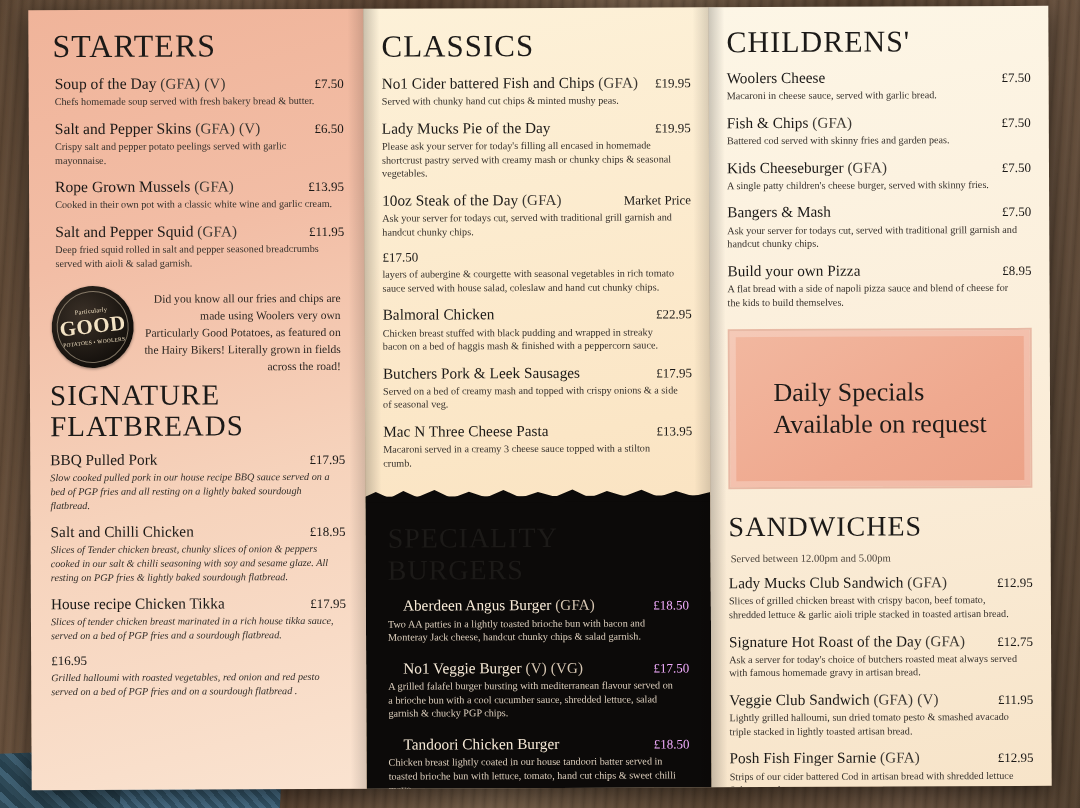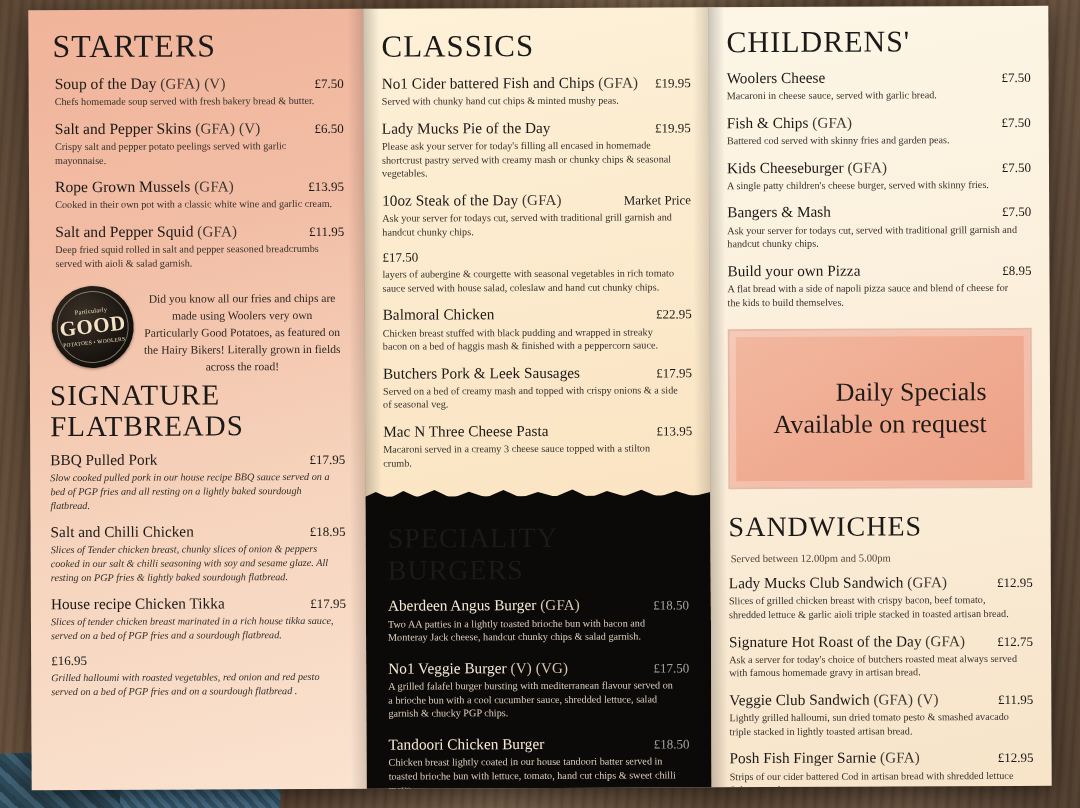--- a/index.html
+++ b/index.html
@@ -115,54 +115,54 @@
   }
   .badge .top{ font-size:6.2px; letter-spacing:.3px; display:block; margin-bottom:2px;}
   .badge .big{ font-size:21px; font-weight:700; letter-spacing:.5px; display:block;
     font-family:"Liberation Serif", serif;}
   .badge .bot{ font-size:5.4px; letter-spacing:.3px; display:block; margin-top:3px;}
   .badge:before{
     content:""; position:absolute; inset:5px; border:1px solid rgba(244,227,196,.45); border-radius:50%;
   }
   .potato-text{
     font-size:11.6px; line-height:1.45; color:#2c2722; padding:6px 4px 0 10px;
-    text-align:center; font-family:"Liberation Serif", serif;
+    text-align:right; font-family:"Liberation Serif", serif;
   }
 
   
   .burger-band {
     margin:16px -18px 0 -18px;
     background:#0c0a09;
     padding:26px 22px 18px 22px;
     flex:1 1 auto;
     position:relative;
   }
   .burger-band:before{
     content:"";
     position:absolute; top:-10px; left:0; right:0; height:16px;
     background:#0c0a09;
     clip-path:polygon(0% 60%,3% 30%,7% 70%,11% 25%,15% 65%,20% 20%,25% 72%,30% 32%,35% 68%,40% 22%,45% 70%,50% 35%,55% 66%,60% 20%,65% 72%,70% 30%,75% 64%,80% 24%,85% 70%,90% 32%,95% 66%,100% 40%,100% 100%,0% 100%);
   }
-  .burger-band .item-name{ color:#f7ead7; }
+  .burger-band .item-name{ color:#f7ead7;margin-left:15px; }
   .burger-band .tag{ color:#d6c6b2; }
-  .burger-band .price{ color:#a3a3a3; }
+  .burger-band .price{ color:#f0abfc; }
   .burger-band .desc{ color:#ddcfbd; }
   .burger-band .item{ margin-bottom:15px; }
 
   
   .specials {
     margin:20px 0 22px 0;
     border:2px solid #e8b9a5;
     background:linear-gradient(150deg,#f2b8a0,#efa98f 60%,#eca287);
     height:160px;
     display:flex; align-items:center; justify-content:center;
     box-shadow:inset 0 0 0 6px rgba(255,255,255,.25);
   }
   .specials p{
-    margin:0; text-align:right; font-size:26px; line-height:1.25; color:#1e1b18;
+    margin:0; text-align:left; font-size:26px; line-height:1.25; color:#1e1b18;
   }
   .sand-sub{ font-size:10.6px; color:#4a433b; margin:0 0 10px 2px; }
 </style>
 </head>
 <body>
 
 <div class="table-bg"></div>
 <div class="cloth"></div>
 <div class="cloth2"></div>
 

